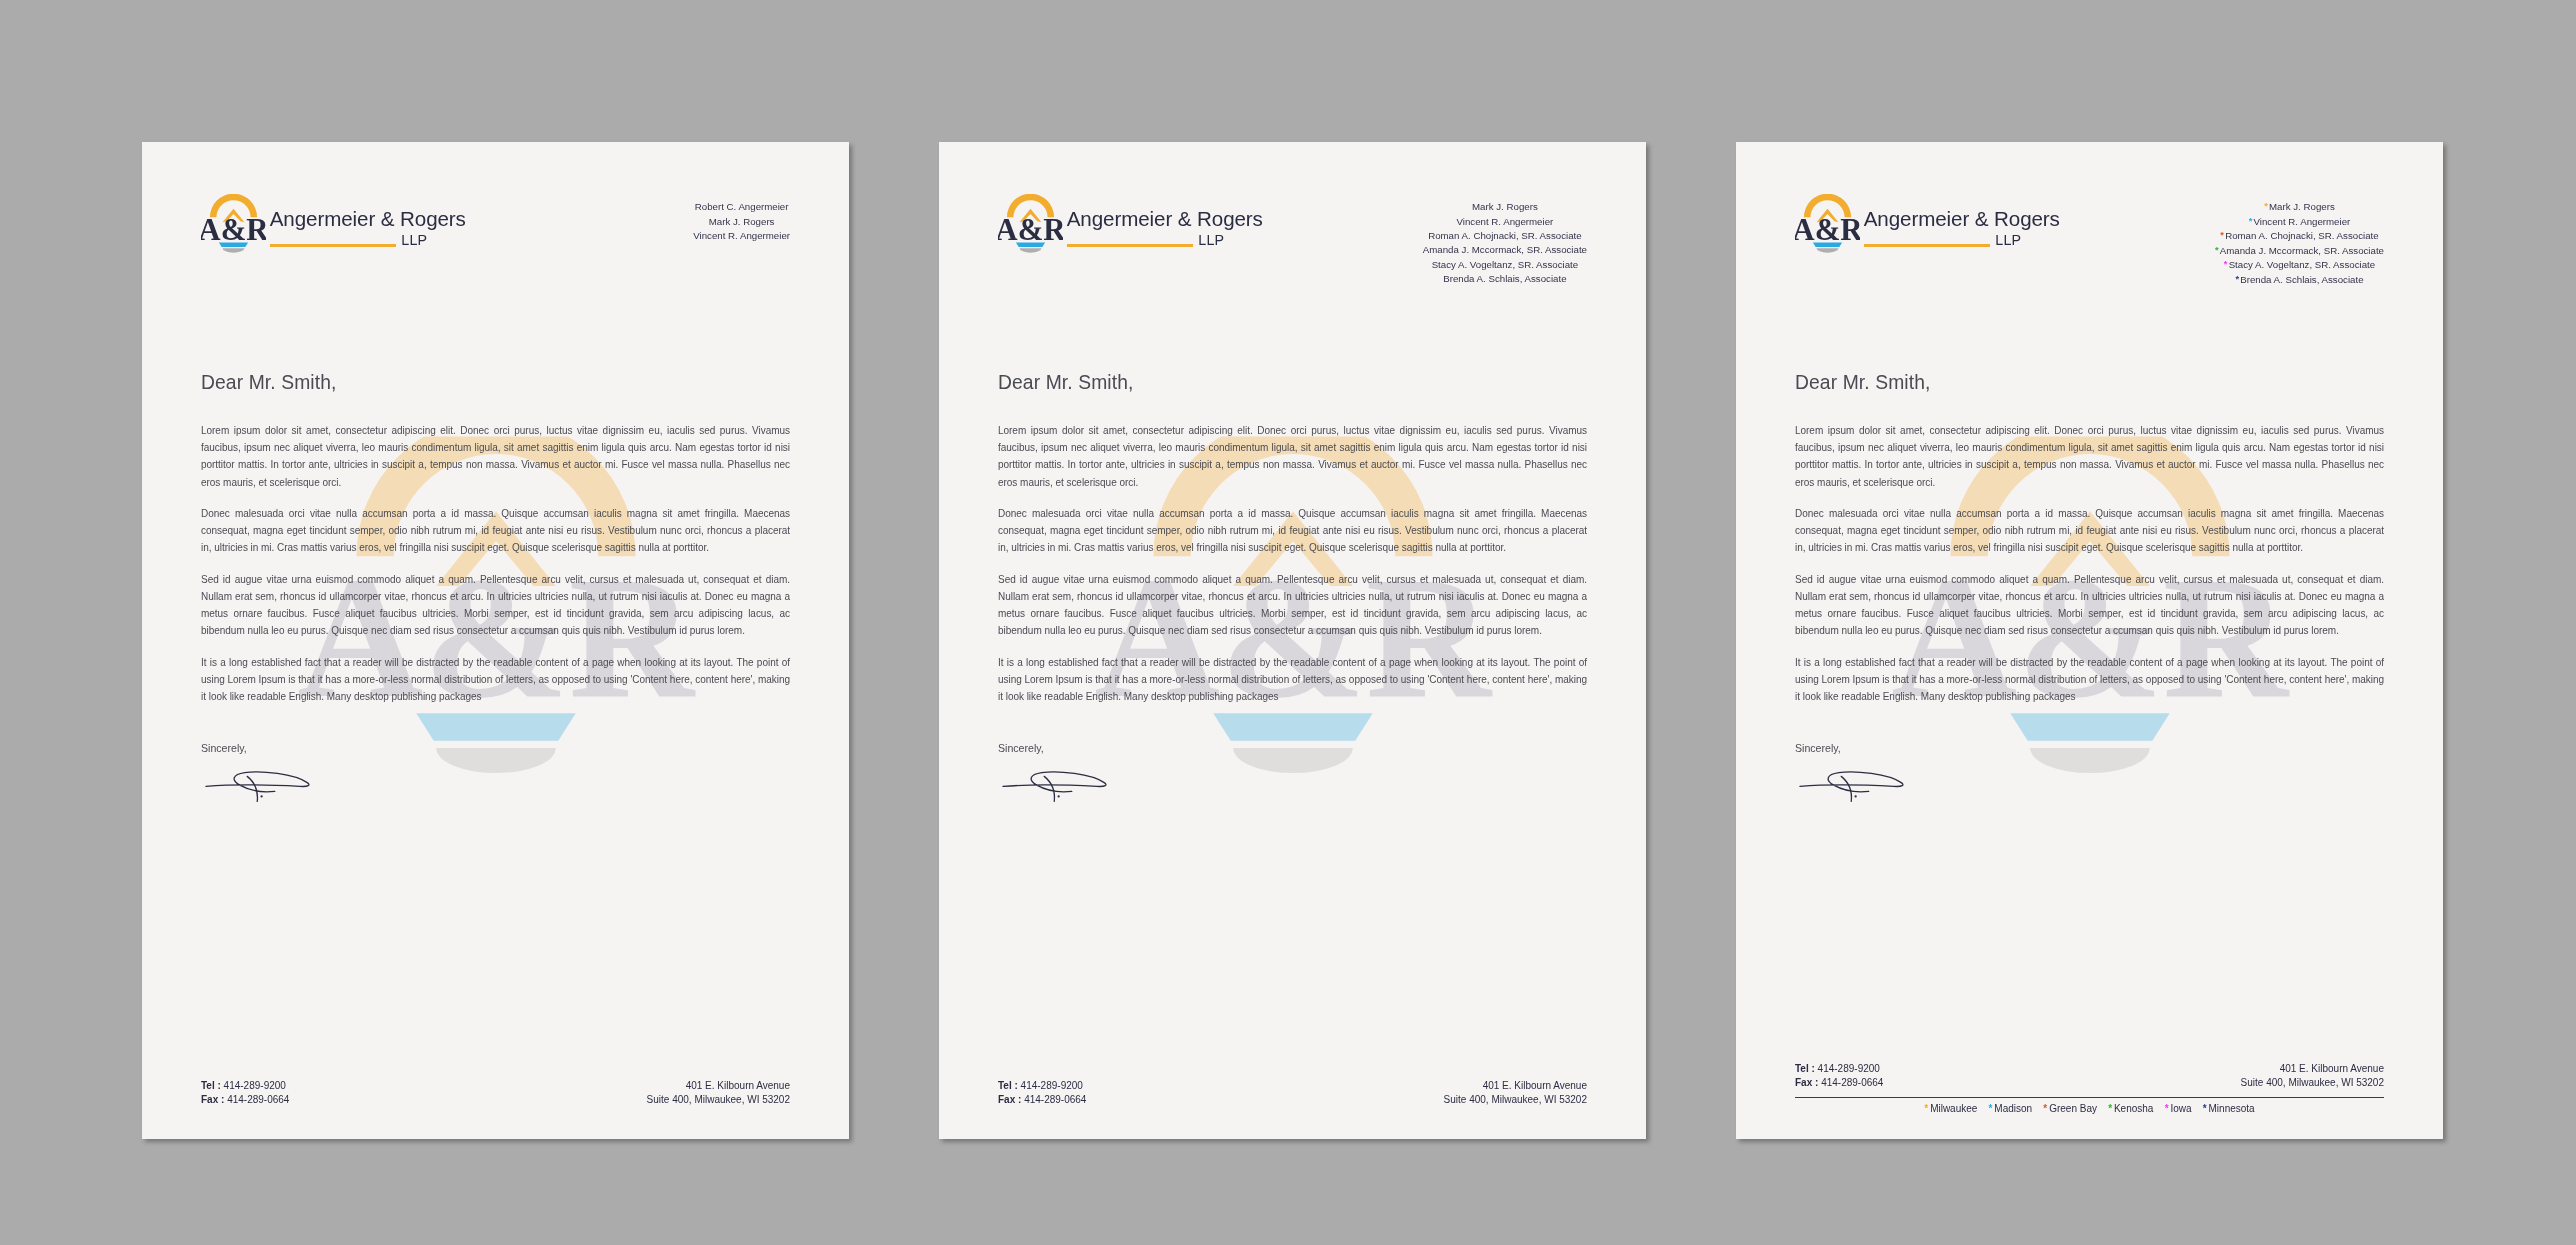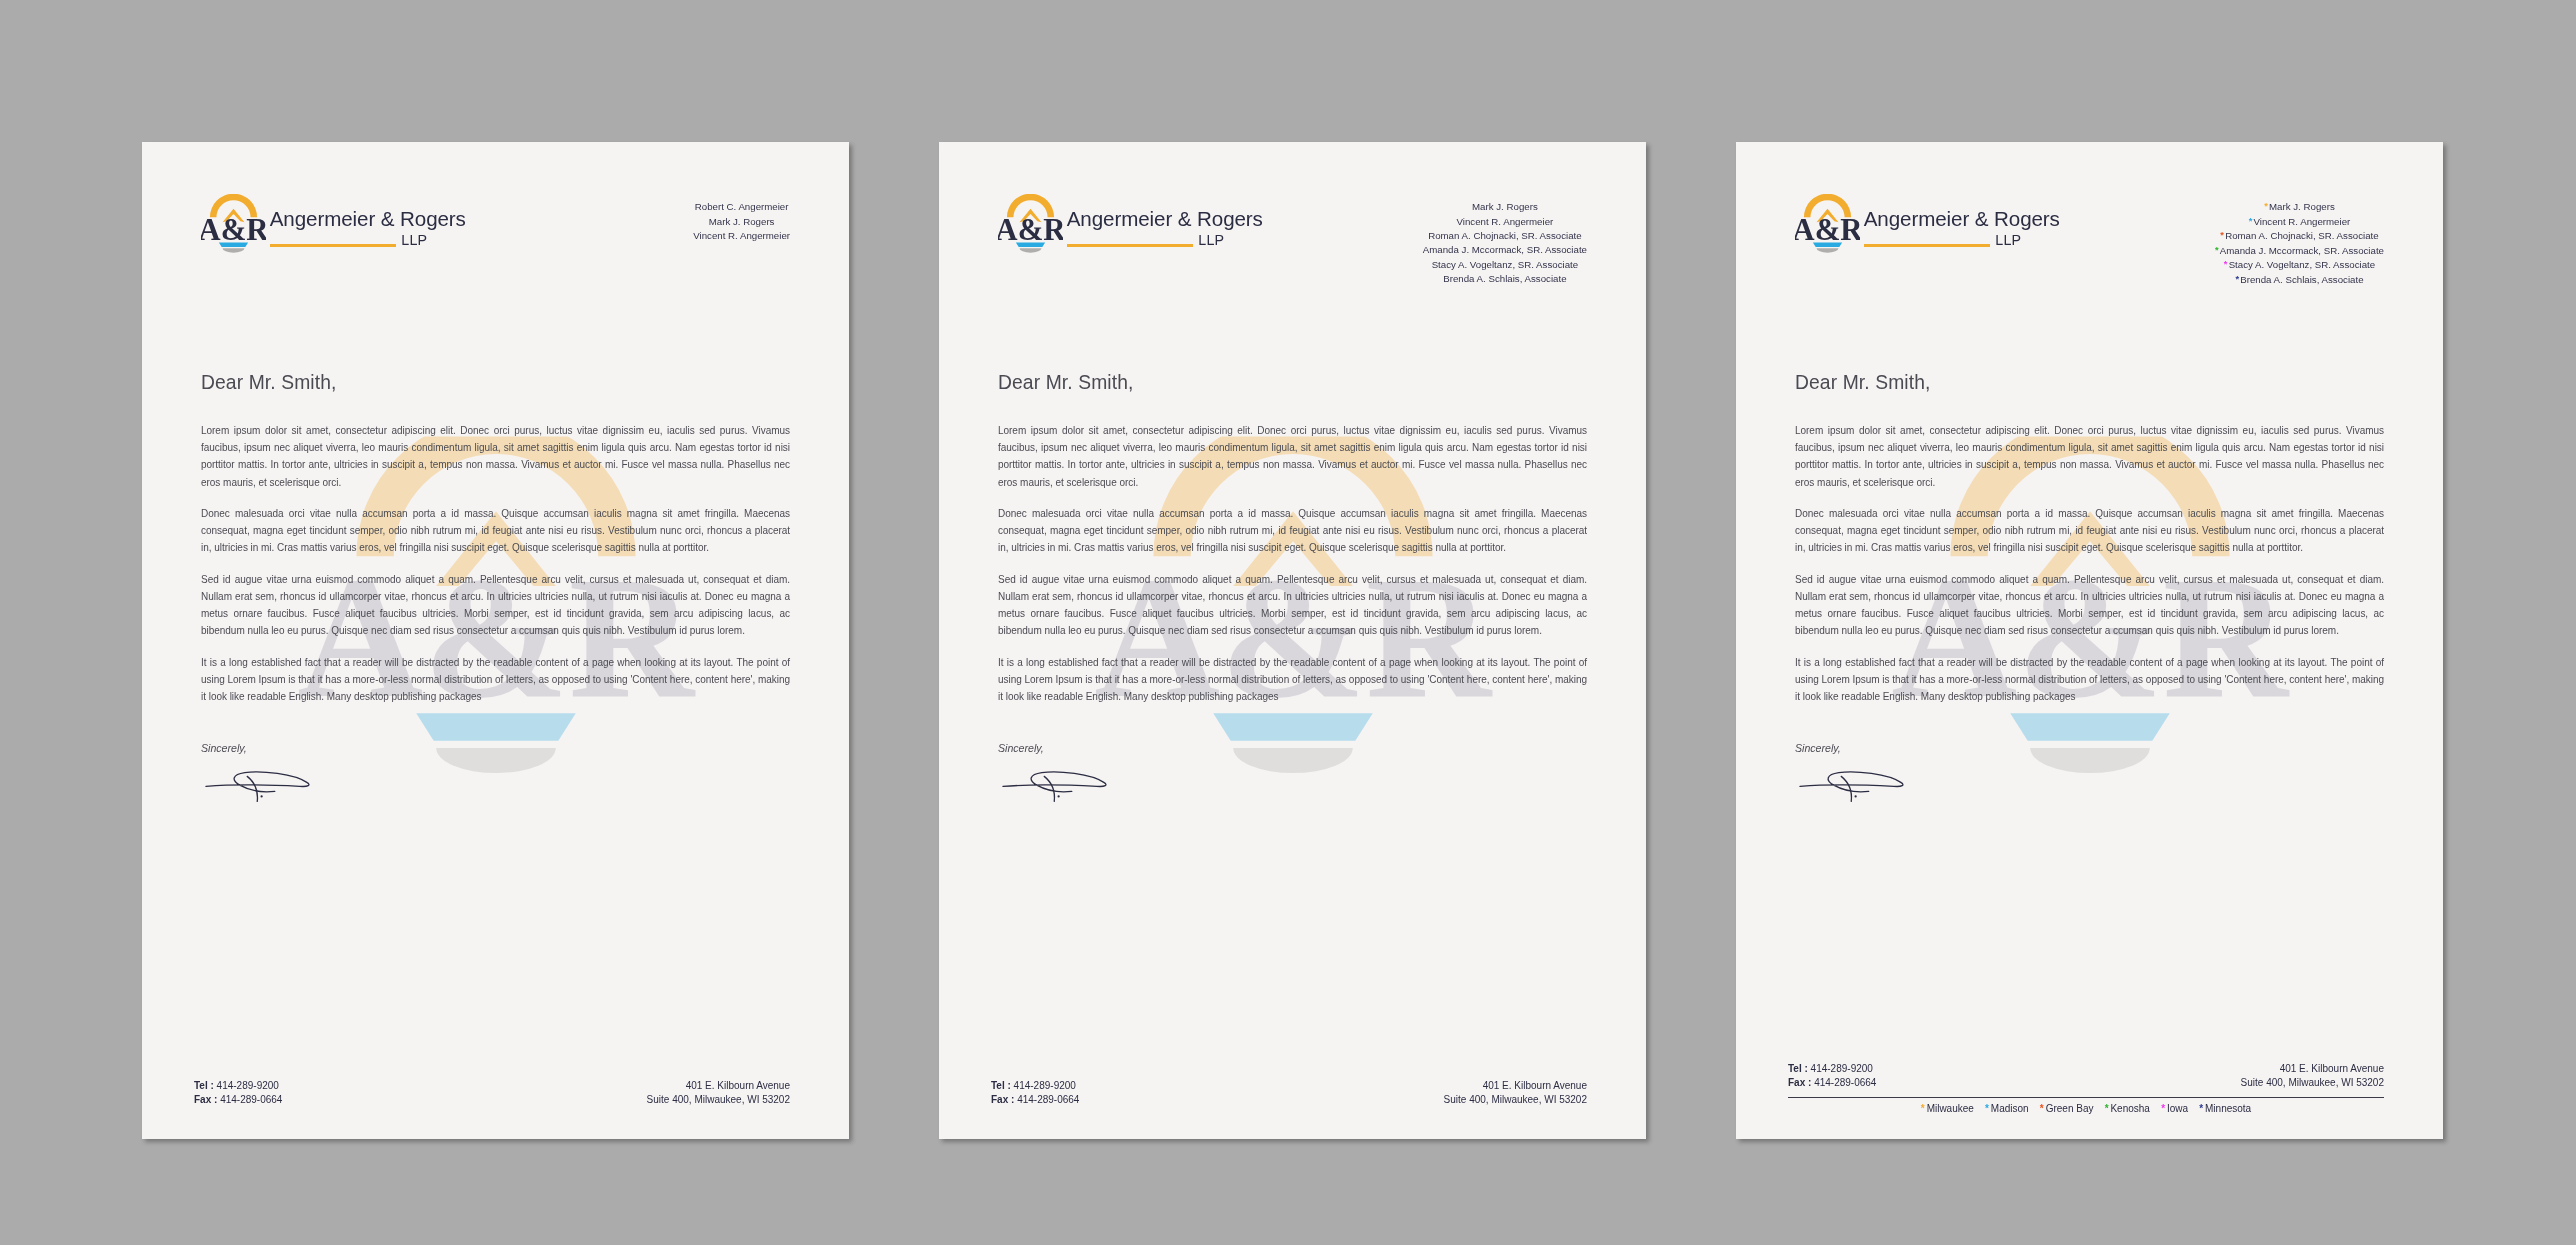--- a/index.html
+++ b/index.html
@@ -113,29 +113,28 @@
     line-height: 1.72;
     color: #4b4b52;
     text-align: justify;
     margin-bottom: 14.3px;
     letter-spacing: -0.03px;
   }
   .signoff {
     font-size: 10.6px;
     color: #4b4b52;
     margin-top: 36px;
-    font-style: italic;
   }
   .signature { margin-top: 6.2px; }
   .signature svg { display: block; }
 
   
   .footer {
     position: absolute;
-    left: 52px; right: 59px;
+    left: 59px; right: 59px;
     bottom: 32px;
     z-index: 2;
   }
   .footer.with-rule { bottom: 25px; }
   .footer-row {
     display: flex;
     justify-content: space-between;
     align-items: flex-start;
   }
   .contact {

